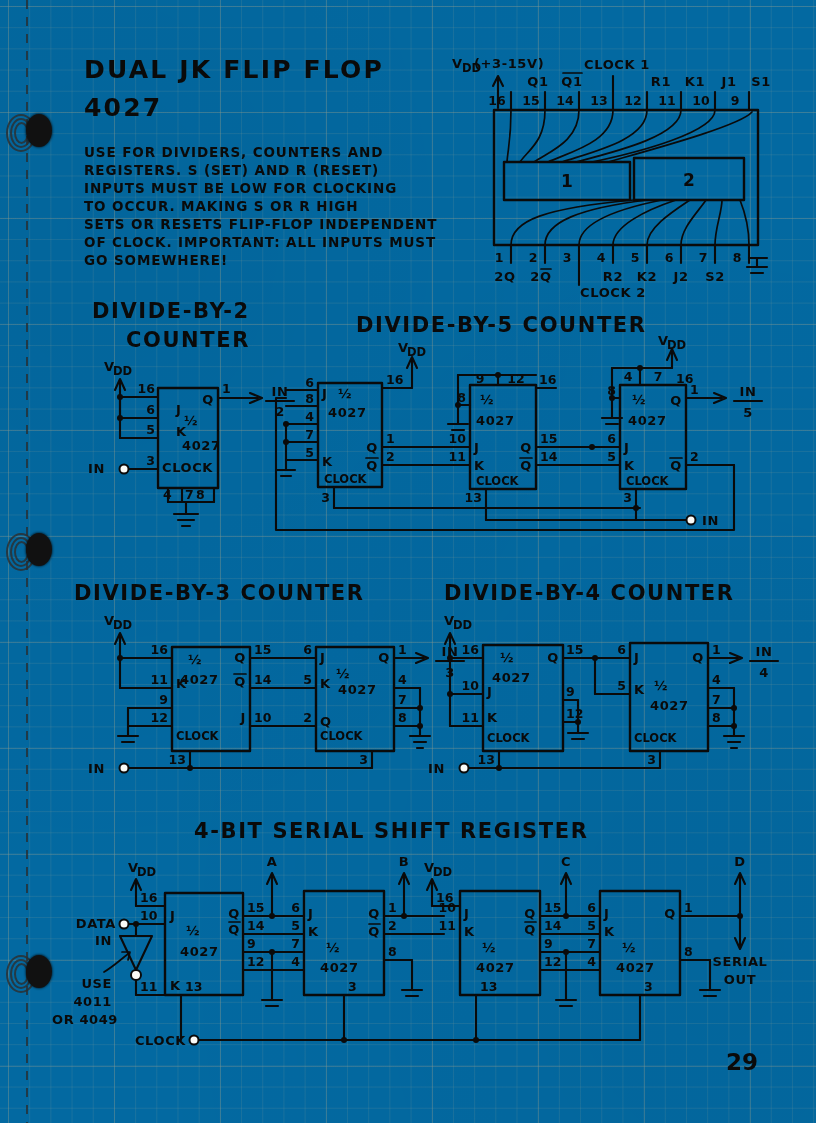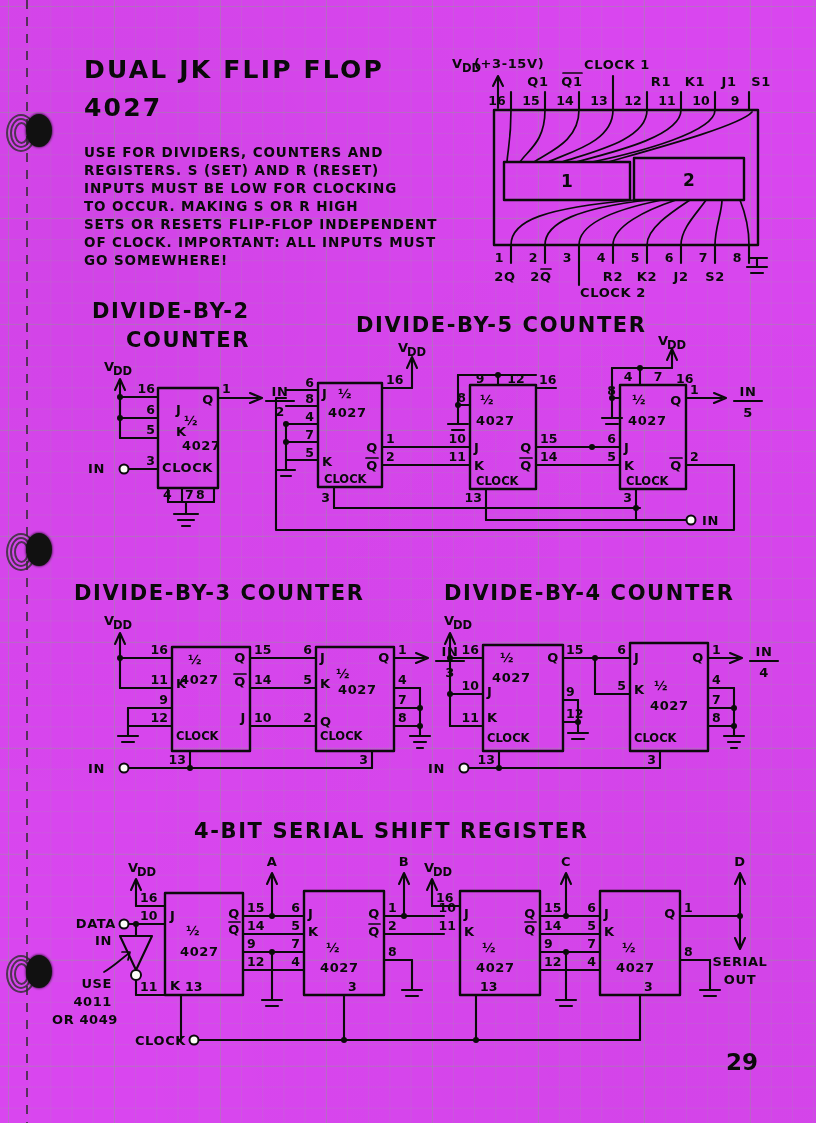--- a/index.html
+++ b/index.html
@@ -1,19 +1,19 @@
 <!DOCTYPE html>
 <html><head>
 <meta charset="utf-8">
 <title>Dual JK Flip Flop 4027 Notebook Page</title>
 <style>
   html,body{margin:0;padding:0;background:#8a8a8a;}
   #page{
     position:relative;width:816px;height:1123px;overflow:hidden;
-    background:#d946ef;
+    background:#0369a1;
     font-family:"DejaVu Sans","Liberation Sans",sans-serif;
     color:#111;
   }
   
   #grid{
     position:absolute;inset:0;
     background-image:
       linear-gradient(to right, rgba(140,155,140,.30) 1px, transparent 1px),
       linear-gradient(to bottom, rgba(140,155,140,.30) 1px, transparent 1px),
       linear-gradient(to right, rgba(150,165,150,.16) 1px, transparent 1px),

